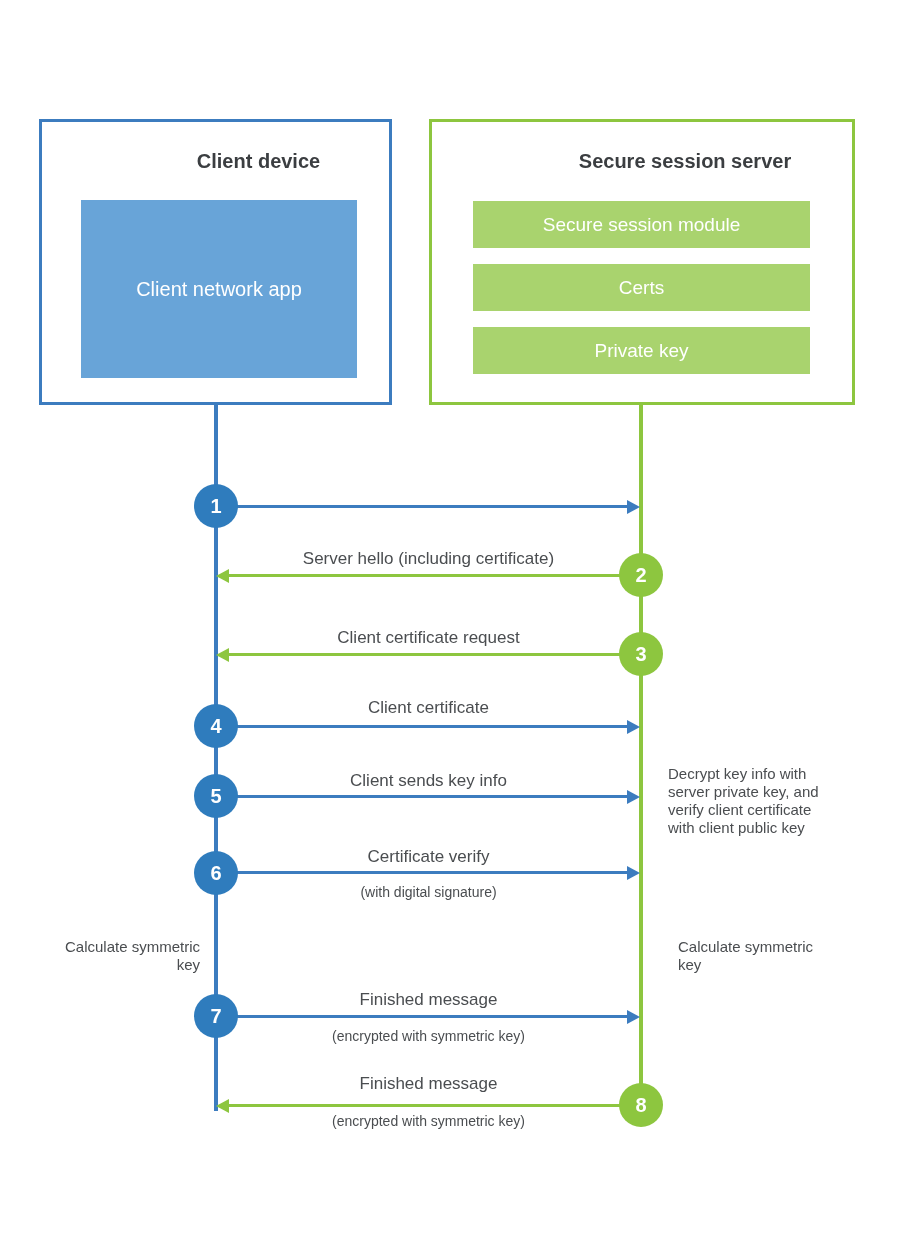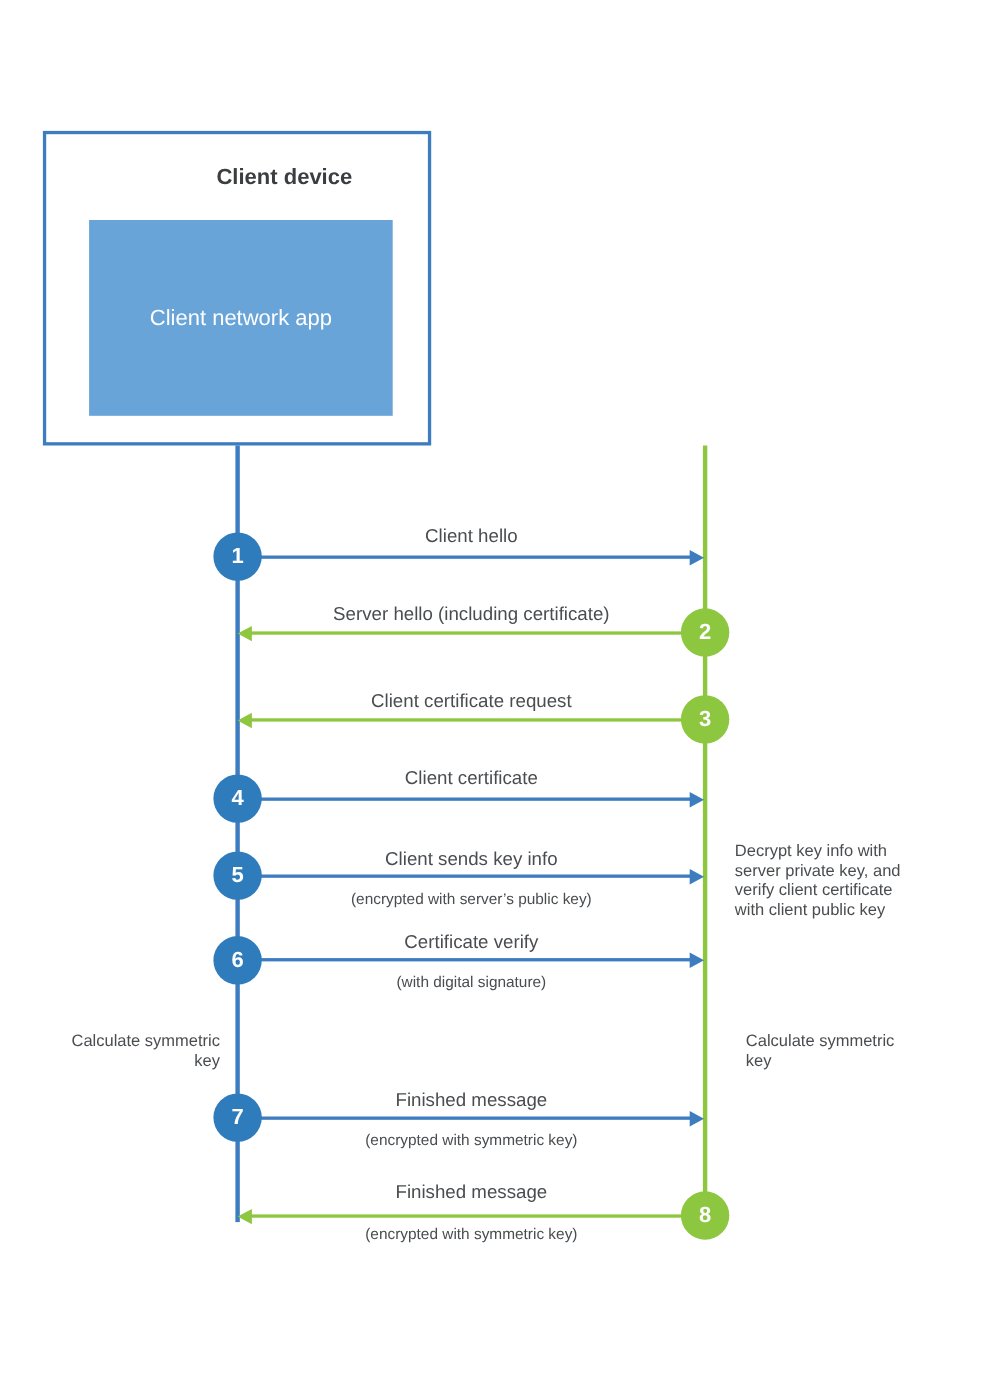--- a/index.html
+++ b/index.html
@@ -184,25 +184,30 @@
 <body>
 
 <div id="diagram">
 
 
   <div class="actor-box client">
     <div class="actor-title">Client device</div>
     <div class="client-app-block">Client network app</div>
   </div>
 
+  <div class="actor-box server">
+    <div class="actor-title">Secure session server</div>
+    <div class="server-block b0">Secure session module</div>
+    <div class="server-block b1">Certs</div>
+    <div class="server-block b2">Private key</div>
+  </div>
 
   <div class="lifeline client"></div>
   <div class="lifeline server"></div>
 
-  <div class="msg-label" style="left:216px; top:478px; width:425px;">Client hello</div>
   <div class="msg-line blue" style="left:216px; top:505px; width:412px;"></div>
   <div class="arrow-head right blue" style="left:627px; top:500px;"></div>
   <div class="step-badge blue" style="left:194px; top:484px;">1</div>
 
   <div class="msg-label" style="left:216px; top:549px; width:425px;">Server hello (including certificate)</div>
   <div class="msg-line green" style="left:228px; top:574px; width:413px;"></div>
   <div class="arrow-head left green" style="left:216px; top:569px;"></div>
   <div class="step-badge green" style="left:619px; top:553px;">2</div>
 
   <div class="msg-label" style="left:216px; top:628px; width:425px;">Client certificate request</div>
@@ -211,21 +216,20 @@
   <div class="step-badge green" style="left:619px; top:632px;">3</div>
 
   <div class="msg-label" style="left:216px; top:698px; width:425px;">Client certificate</div>
   <div class="msg-line blue" style="left:216px; top:725px; width:412px;"></div>
   <div class="arrow-head right blue" style="left:627px; top:720px;"></div>
   <div class="step-badge blue" style="left:194px; top:704px;">4</div>
 
   <div class="msg-label" style="left:216px; top:771px; width:425px;">Client sends key info</div>
   <div class="msg-line blue" style="left:216px; top:795px; width:412px;"></div>
   <div class="arrow-head right blue" style="left:627px; top:790px;"></div>
-  <div class="msg-sublabel" style="left:216px; top:809px; width:425px;">(encrypted with server’s public key)</div>
   <div class="step-badge blue" style="left:194px; top:774px;">5</div>
 
   <div class="msg-label" style="left:216px; top:847px; width:425px;">Certificate verify</div>
   <div class="msg-line blue" style="left:216px; top:871px; width:412px;"></div>
   <div class="arrow-head right blue" style="left:627px; top:866px;"></div>
   <div class="msg-sublabel" style="left:216px; top:884px; width:425px;">(with digital signature)</div>
   <div class="step-badge blue" style="left:194px; top:851px;">6</div>
 
   <div class="msg-label" style="left:216px; top:990px; width:425px;">Finished message</div>
   <div class="msg-line blue" style="left:216px; top:1015px; width:412px;"></div>

